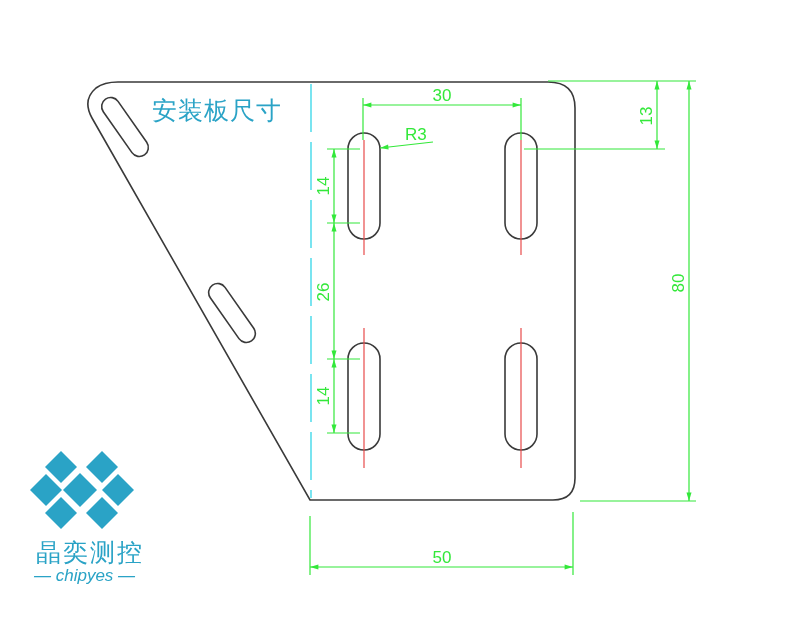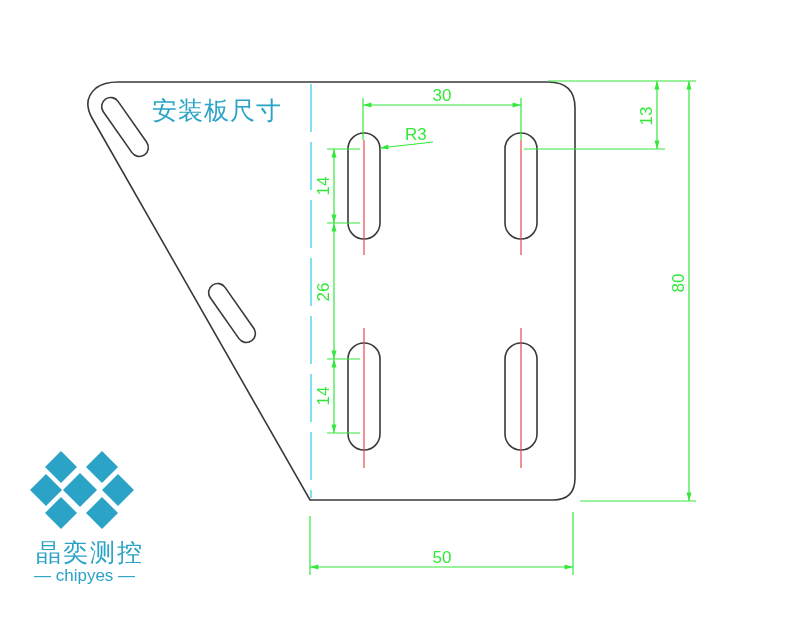--- a/index.html
+++ b/index.html
@@ -6,21 +6,21 @@
   body { width: 800px; height: 637px; position: relative; overflow: hidden; font-family: "Liberation Sans", sans-serif; }
   svg { position: absolute; left: 0; top: 0; }
   .outline { fill: none; stroke: #3a3a3a; stroke-width: 1.6; }
   .center { stroke: #e84a4a; stroke-width: 1.2; }
   .cyan { stroke: #33d6e8; stroke-width: 1.3; stroke-dasharray: 48 10; }
   .dim { stroke: #33e83a; stroke-width: 1.2; fill: none; }
   .arrow { fill: #33e83a; }
   .dimtext { fill: #33e83a; font-family: "Liberation Sans", sans-serif; font-size: 17px; }
   .title { position: absolute; left: 152px; top: 94px; color: #2aa3c6; font-size: 25px; font-family: "DejaVu Sans", sans-serif; letter-spacing: 1px; }
   .logo-cn { position: absolute; left: 36px; top: 536px; color: #2aa3c6; font-size: 25px; font-family: Liberation Mono, monospace; letter-spacing: 2px; }
-  .logo-en { position: absolute; left: 34px; top: 566px; color: #2aa3c6; font-size: 17px; font-family: "Liberation Sans", sans-serif; }
+  .logo-en { position: absolute; left: 34px; top: 566px; color: #2aa3c6; font-size: 17px; font-family: "Liberation Sans", sans-serif; font-style: italic; }
 </style>
 </head>
 <body>
 
 <svg width="800" height="637" viewBox="0 0 800 637">
   <defs>
     <marker id="arr" viewBox="0 0 10 10" refX="10" refY="5" markerWidth="9" markerHeight="7" orient="auto-start-reverse">
       <path d="M0,2 L10,5 L0,8 z" class="arrow"></path>
     </marker>
   </defs>

